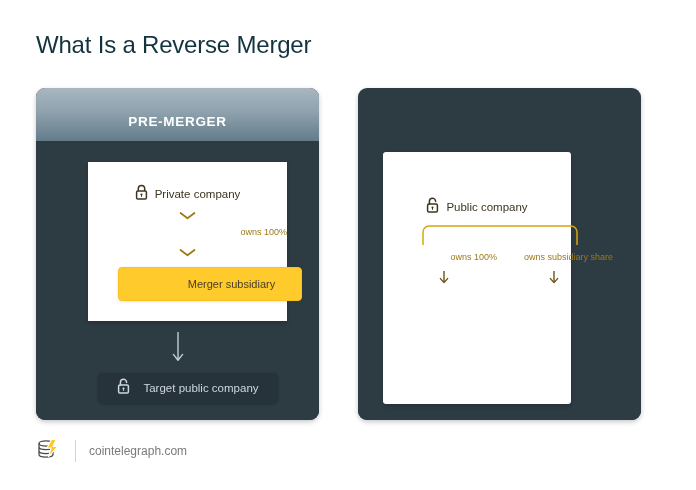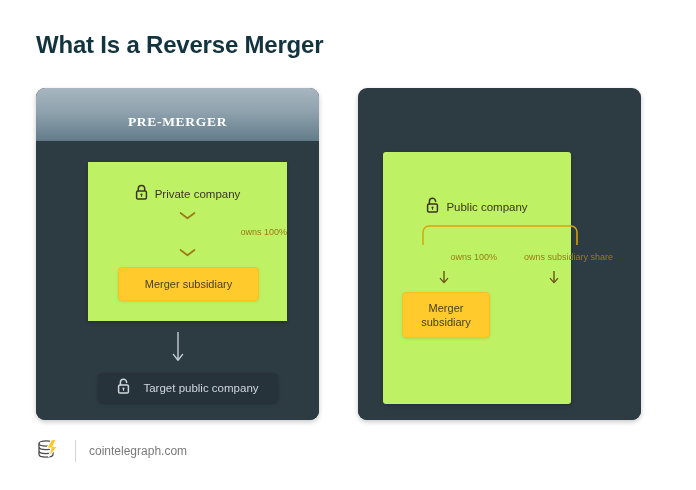--- a/index.html
+++ b/index.html
@@ -13,21 +13,21 @@
     font-family: "Liberation Sans", sans-serif;
     overflow: hidden;
     position: relative;
   }
 
   #page-title {
     position: absolute;
     left: 36px;
     top: 31px;
     font-size: 24px;
-    font-weight: bold;
+    font-weight: normal;
     color: #13343f;
     letter-spacing: -0.2px;
   }
 
   
   .panel {
     position: absolute;
     top: 88px;
     width: 283px;
     height: 332px;
@@ -40,39 +40,38 @@
   #panel-post { left: 358px; }
 
   .panel-header {
     position: absolute;
     top: 0; left: 0; right: 0;
     height: 67px;
     background: linear-gradient(to bottom, #a8b7c0 0%, #8fa2ae 35%, #6b8290 72%, #4e636f 100%);
     display: flex;
     align-items: center;
     justify-content: center;
-    font-family: Liberation Serif, serif;
   }
   .panel-header-label {
     color: #ffffff;
     font-size: 13.5px;
     font-weight: bold;
     letter-spacing: 0.7px;
   }
 
   .panel-body {
     position: absolute;
     top: 53px; left: 0; right: 0; bottom: 0;
     background: #2d3b43;
   }
 
   
   .yellow-block {
     position: absolute;
-    background: #bef264;
+    background: #ffffff;
     box-shadow: 0 2px 4px rgba(0,0,0,0.18);
   }
   #pre-yellow {
     left: 52px;
     top: 21px;
     width: 199px;
     height: 159px;
   }
   #post-yellow {
     left: 25px;
@@ -110,20 +109,21 @@
     border: 1px solid #f7c21f;
     border-radius: 4px;
     box-shadow: 0 1px 3px rgba(120,85,0,0.16);
     display: flex;
     align-items: center;
     justify-content: center;
     text-align: center;
     color: #4a4024;
     font-size: 11px;
     line-height: 1.28;
+    padding-left: 43px;
   }
 
   
   #pre-lock-row   { position: absolute; top: 22px;  left: 0; right: 0; }
   #pre-chevron-1  { position: absolute; top: 45px;  left: 0; right: 0; }
   #pre-owns       { position: absolute; top: 65px;  left: 0; right: 0; }
   #pre-chevron-2  { position: absolute; top: 82px;  left: 0; right: 0; }
   #pre-merger-sub {
     position: absolute;
     left: 30px;
@@ -290,21 +290,20 @@
           <path d="M2.4 8.6 L6 12.6 L9.6 8.6" fill="none" stroke="#6b5410" stroke-width="1.4" stroke-linecap="round" stroke-linejoin="round"></path>
         </svg>
       </span>
       <span id="post-arrow-right">
         <svg width="12" height="15" viewBox="0 0 12 15">
           <path d="M6 1 V12" fill="none" stroke="#6b5410" stroke-width="1.4"></path>
           <path d="M2.4 8.6 L6 12.6 L9.6 8.6" fill="none" stroke="#6b5410" stroke-width="1.4" stroke-linecap="round" stroke-linejoin="round"></path>
         </svg>
       </span>
 
-      <div class="inner-box" id="post-box-left">Merger<br>subsidiary</div>
     </div>
 
   </div>
 </div>
 
 <div id="footer">
   <span>
     <svg width="26" height="24" viewBox="0 0 26 24">
       <ellipse cx="10" cy="6.5" rx="7" ry="2.6" fill="none" stroke="#4a4a4a" stroke-width="1.3"></ellipse>
       <path d="M3 6.5 V10 a7 2.6 0 0 0 14 0 V6.5" fill="none" stroke="#4a4a4a" stroke-width="1.3"></path>

